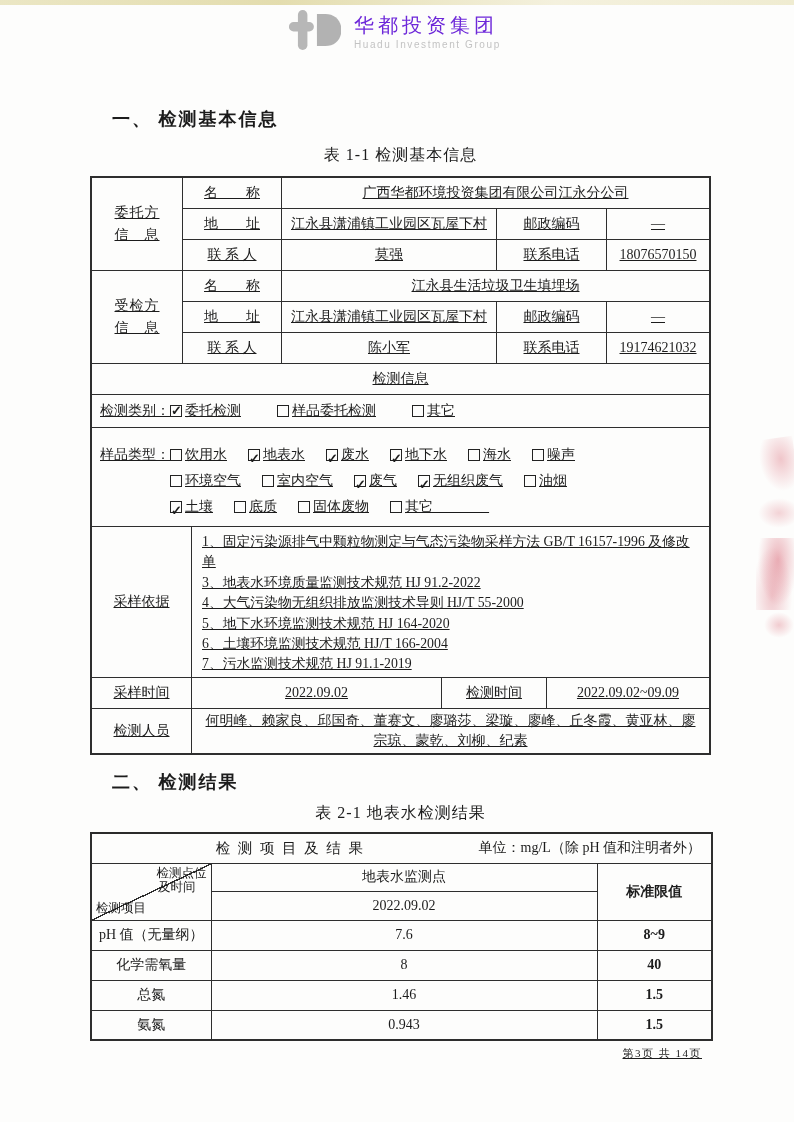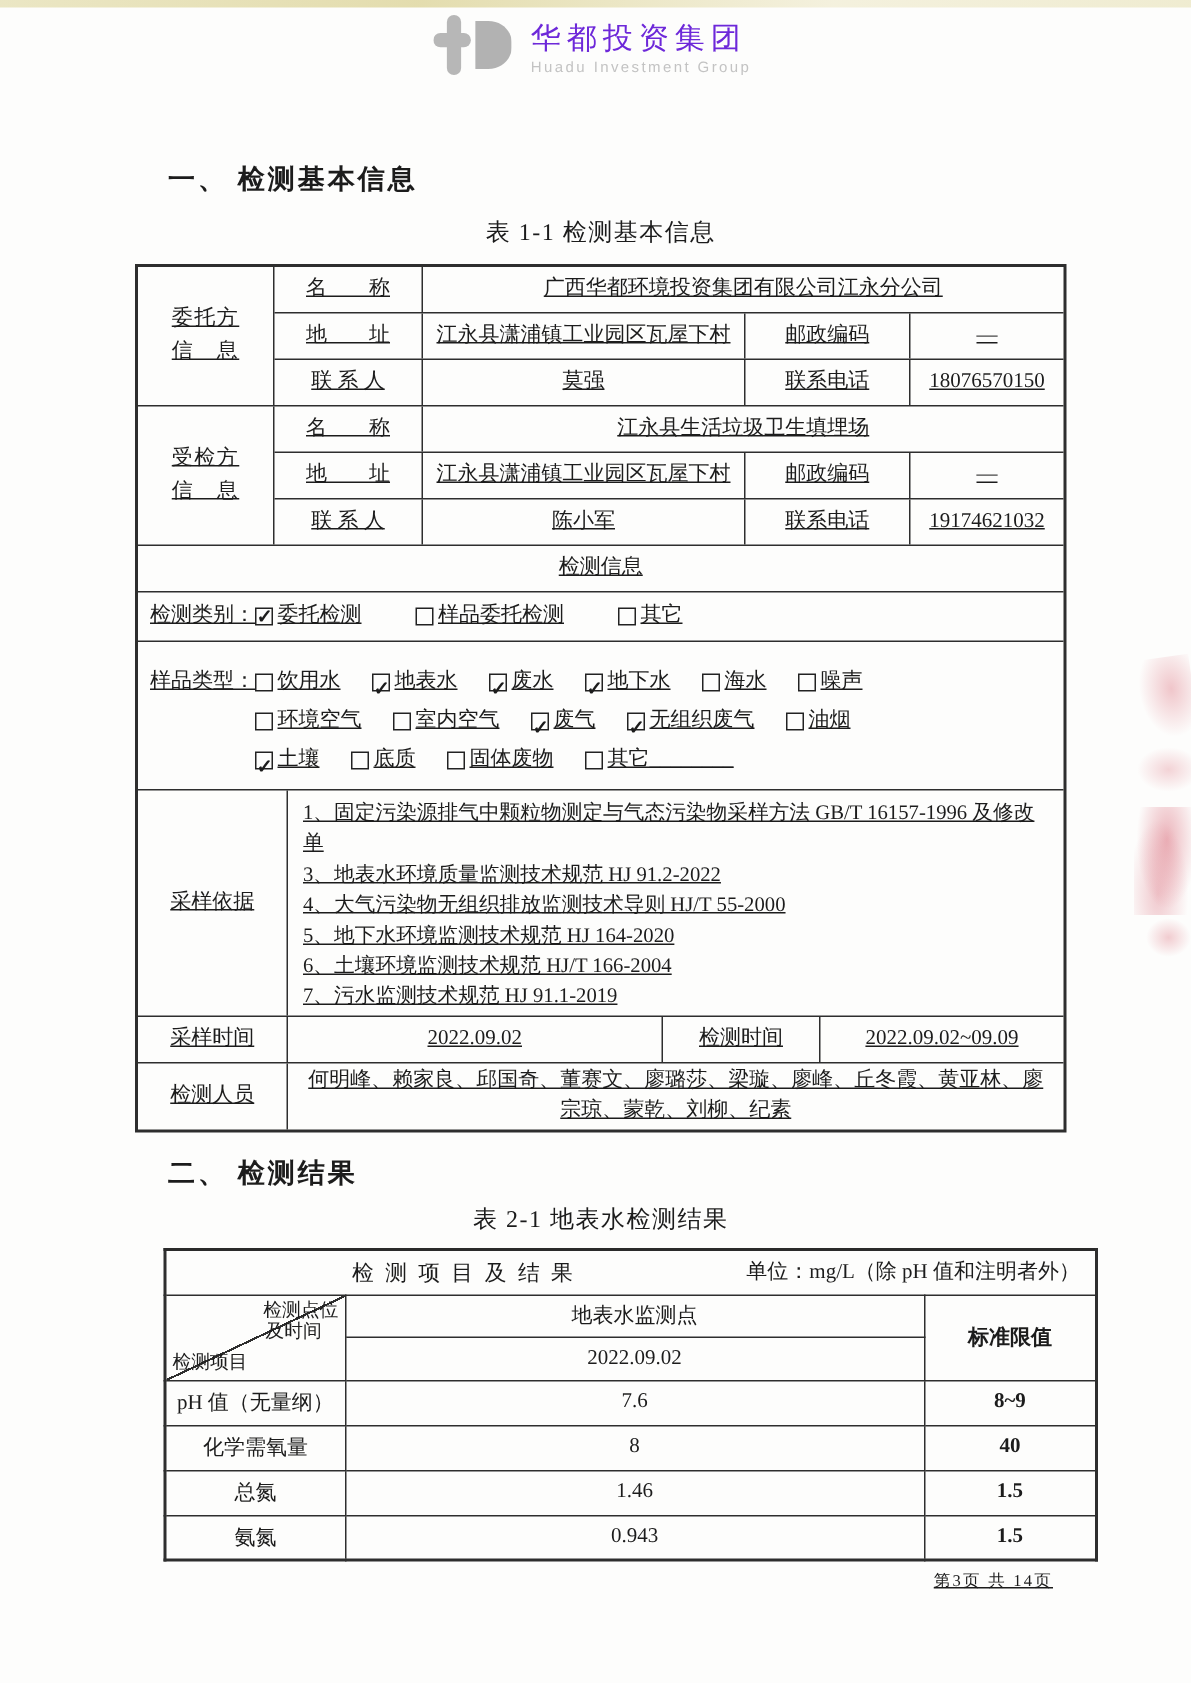--- a/index.html
+++ b/index.html
@@ -49,21 +49,21 @@
   .stlabel { white-space:nowrap; line-height:26px; }
   .stlines { flex:1; }
   .stlines .cbline { gap:0; }
   .stlines .cb-item { margin-right:21px; }
   .cat-wrap { display:flex; align-items:center; width:100%; }
   .cat-wrap .cb-item { margin-right:36px; }
   .basis-cell { display:block; text-align:left; padding:5px 8px 4px 10px; font-size:13.8px; line-height:20.4px; }
   .names { line-height:20px; padding:2px 10px; }
   
   .t2 { position:absolute; left:90px; top:832px; width:621px; border-collapse:collapse; table-layout:fixed; }
-  .t2 { border:2px solid #2e2e2e; border-top:2.5px solid #2a2a2a;margin-left:19px; }
+  .t2 { border:2px solid #2e2e2e; border-top:2.5px solid #2a2a2a; }
   .t2 td { border:1px solid #2e2e2e; font-size:14px; text-align:center; vertical-align:middle; padding:1px 4px; }
   .t2 .hdr { padding:0 10px; }
   .hdr-flex { display:flex; align-items:center; }
   .hdr-title { flex:1; text-align:center; font-size:14.5px; letter-spacing:2px; }
   .hdr-unit { white-space:nowrap; font-size:14px; }
   .diag-td { padding:0 !important; }
   .diag { position:relative; height:56px;
     background: linear-gradient(to bottom right, transparent calc(50% - 0.7px), #2e2e2e calc(50% - 0.7px), #2e2e2e calc(50% + 0.7px), transparent calc(50% + 0.7px)); padding-left: 40px; }
   .diag .dtop { position:absolute; top:2px; right:4px; text-align:right; font-size:12.5px; line-height:14.5px; }
   .diag .dtop .l2 { padding-right:11px; }

